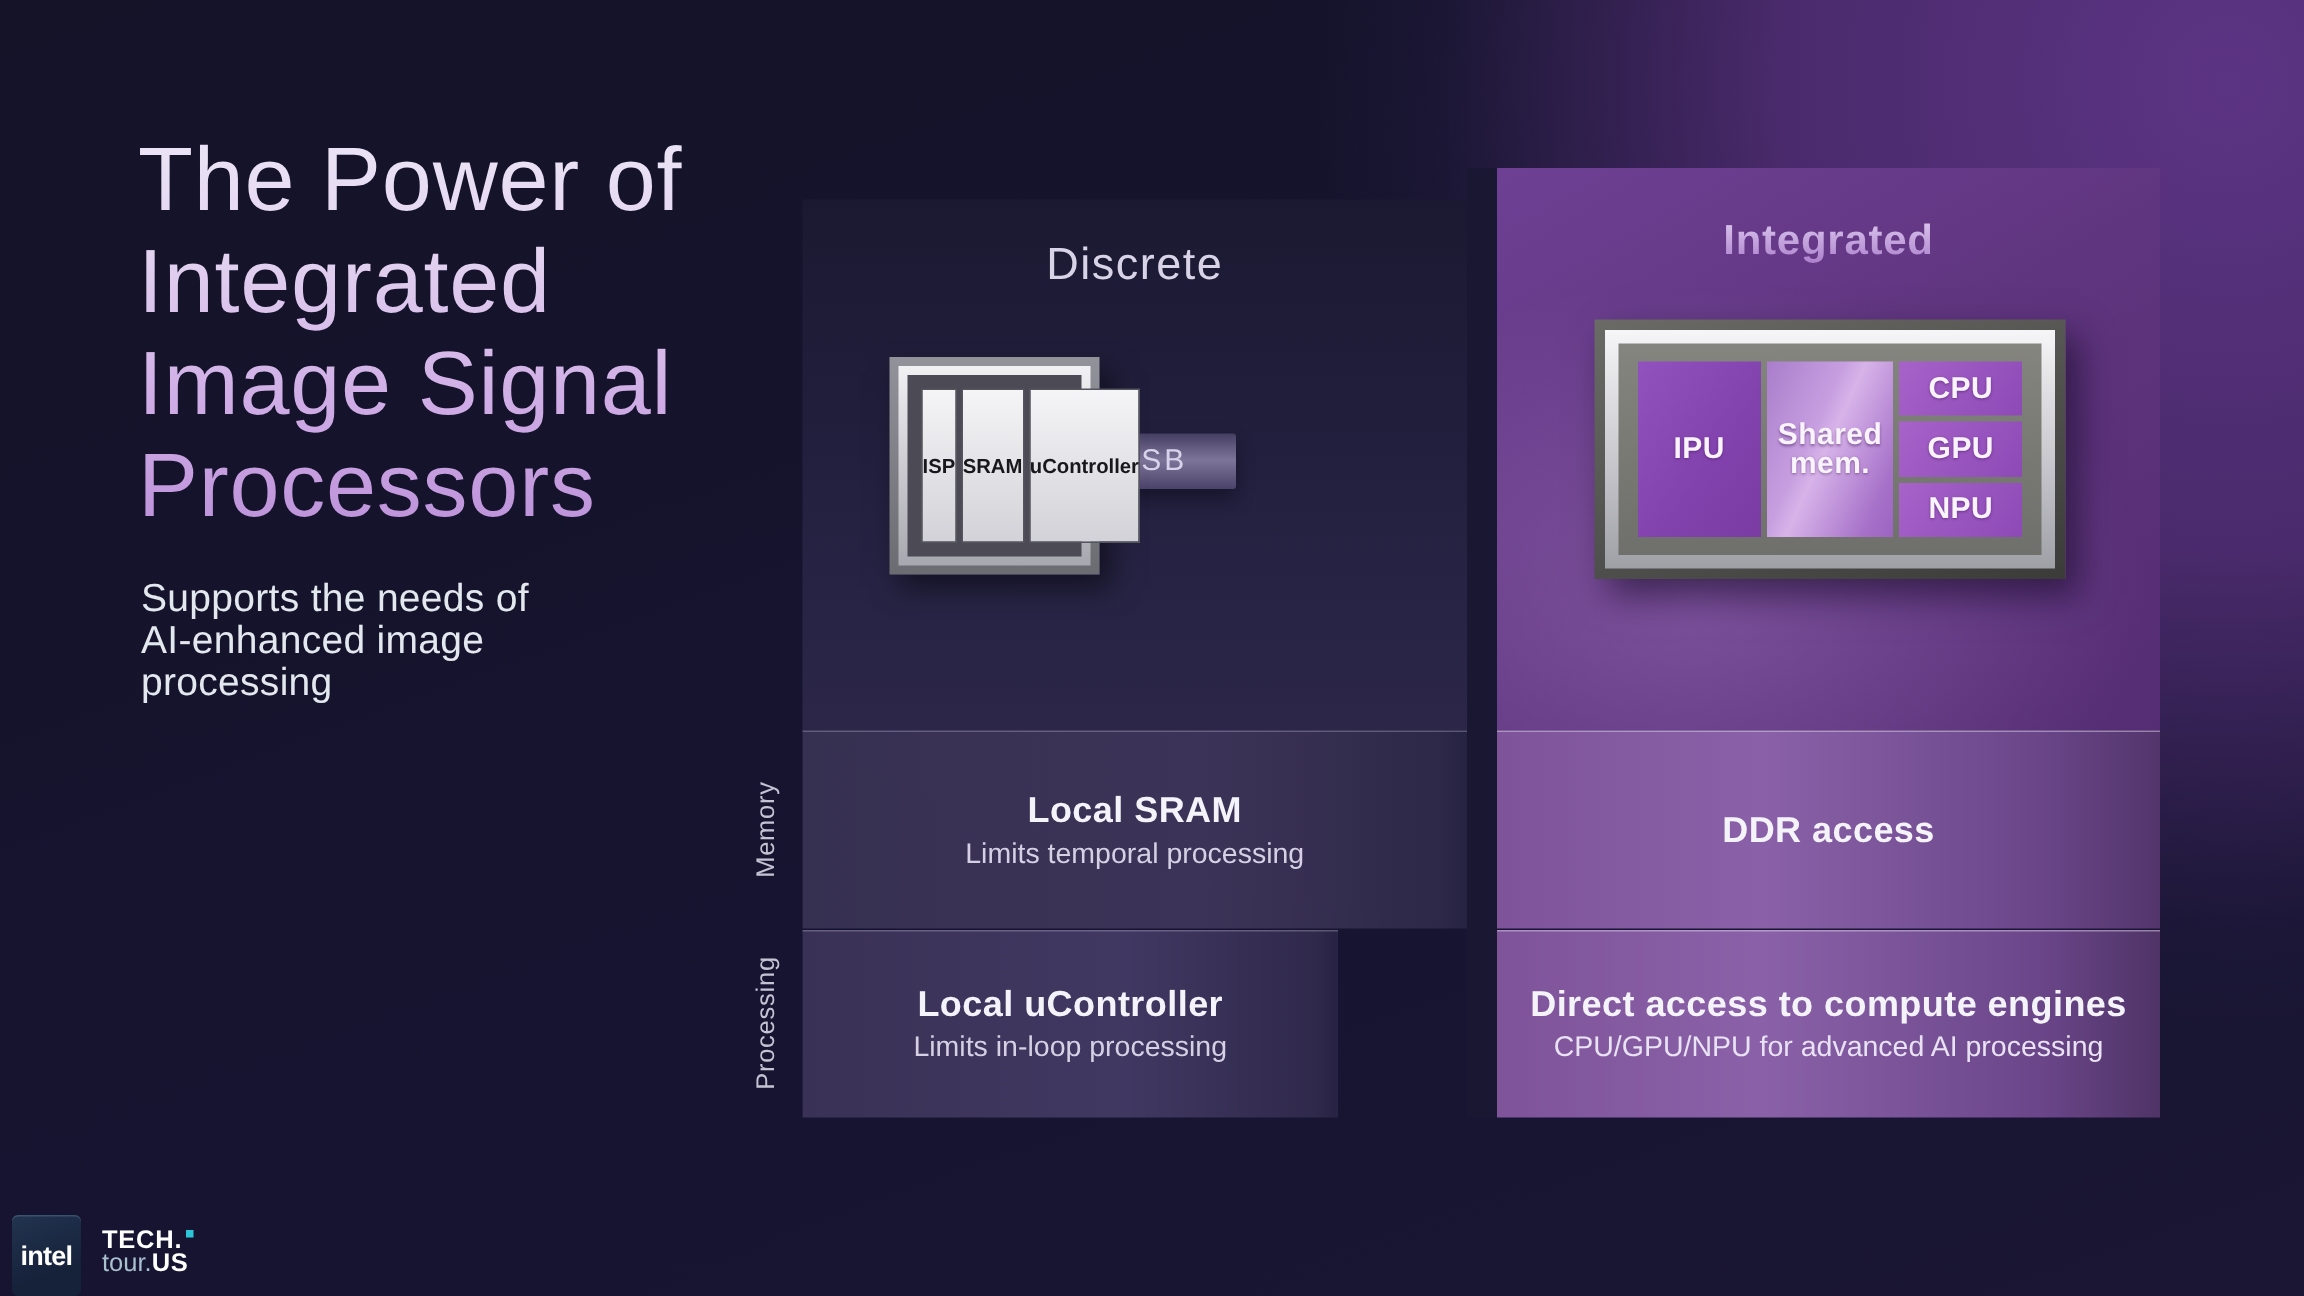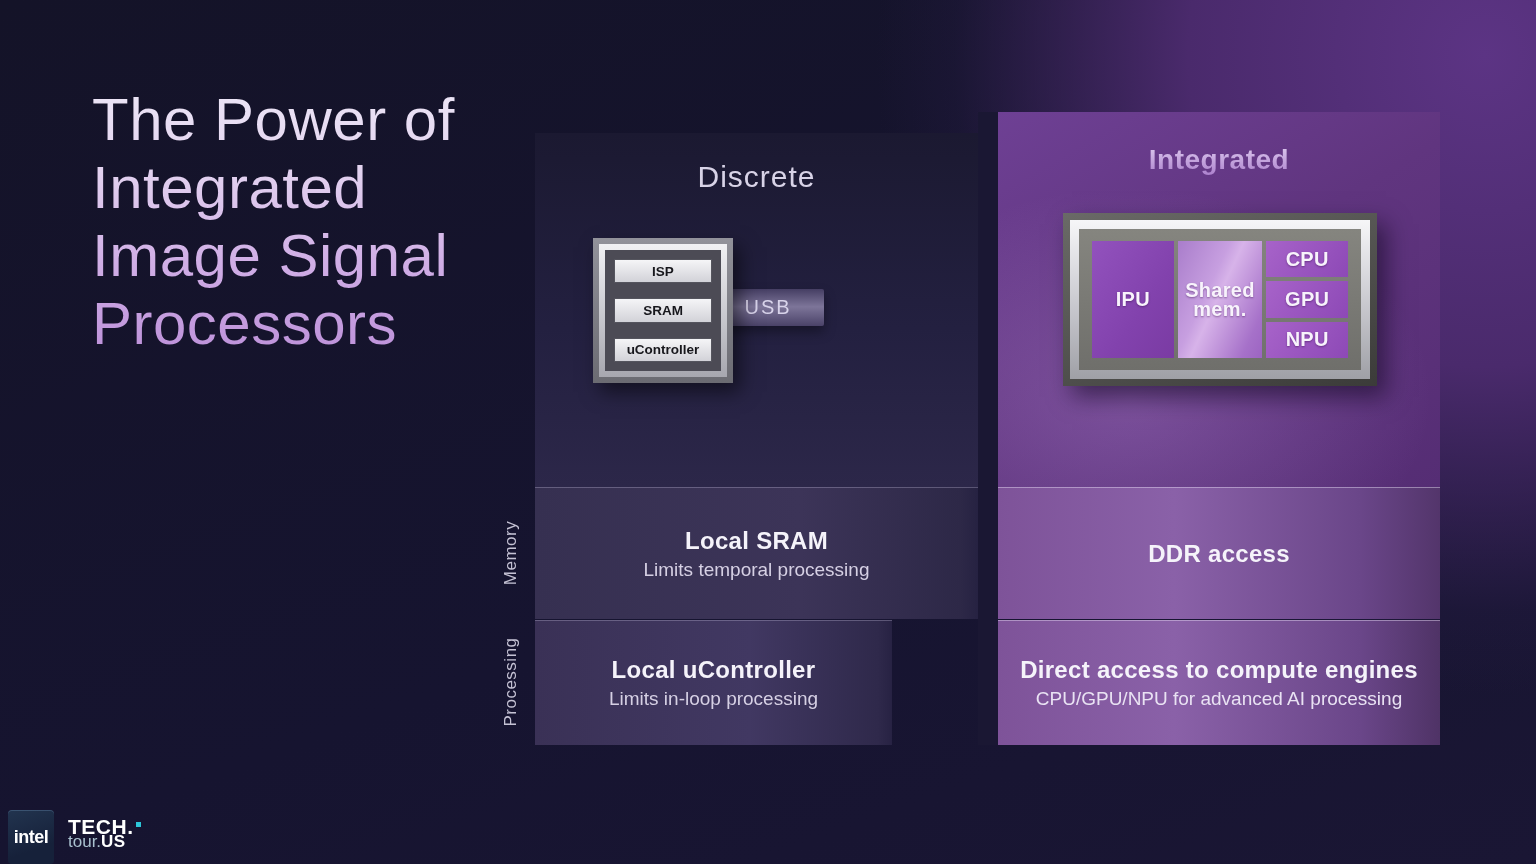--- a/index.html
+++ b/index.html
@@ -65,21 +65,21 @@
   .lab-proc{left:511px;top:682px;}
 
   
   .chip{z-index:2;}
   .chip-outer{width:100%;height:100%;padding:6px;
     background:linear-gradient(180deg,#92929a 0%,#6b6b72 100%);
     box-shadow:7px 9px 18px rgba(0,0,0,.5);}
   .chip-silver{width:100%;height:100%;padding:6px;box-sizing:border-box;
     background:linear-gradient(180deg,#f1f1f4 0%,#a7a7af 100%);}
   .chip-dark{width:100%;height:100%;padding:9px;box-sizing:border-box;background:#4c4b55;}
-  .die-stack{display:flex;flex-direction:column;gap:15px;width:100%;height:100%;}
+  .die-stack{display:flex;gap:3px;width:100%;height:100%;}
   .die-bar{flex:1;display:flex;align-items:center;justify-content:center;
     background:linear-gradient(180deg,#f5f5f7,#d2d2d8);border:1px solid #55555e;
     font-size:13.5px;font-weight:700;color:#17171c;}
   .die-solo{width:100%;height:100%;display:flex;align-items:center;justify-content:center;
     background:linear-gradient(180deg,#f3f3f5,#d6d6db);border:1px solid #55555e;
     font-size:14px;font-weight:700;color:#17171c;}
   .chip-l{left:593px;top:238px;width:128px;height:133px;}
   .chip-r{left:793px;top:238px;width:128px;height:133px;}
   .usb{left:712px;top:289px;width:112px;height:37px;z-index:1;border-radius:2px;
     background:linear-gradient(180deg,#453e63 0%,#7d7599 48%,#4a4268 100%);
@@ -105,36 +105,41 @@
   .compute-col{display:flex;flex-direction:column;gap:4px;}
   .b-compute{flex:1;background:linear-gradient(125deg,#a763c9 0%,#8d49b6 100%);}
 
   
   .intel-box{left:8px;top:810px;width:46px;height:54px;border-radius:4px;
     background:linear-gradient(160deg,#22344f 0%,#16213a 70%);
     box-shadow:inset 0 1px 0 rgba(150,200,240,.22);
     display:flex;align-items:center;justify-content:center;}
   .intel-word{color:#ffffff;font-size:18px;font-weight:600;letter-spacing:-.5px;}
   .tech-block{left:68px;top:819px;line-height:15px;}
-  .tech-l1{font-size:21px;font-weight:700;color:#ffffff;letter-spacing:.5px;}
+  .tech-l1{font-size:17px;font-weight:700;color:#ffffff;letter-spacing:.5px;}
   .tech-sq{display:inline-block;width:5px;height:5px;background:#2cc6d8;margin-left:2px;margin-bottom:7px;}
   .tech-l2{font-size:17px;}
   .tour-light{color:#a9c0cf;font-weight:400;}
   .tour-bold{color:#ffffff;font-weight:700;letter-spacing:.5px;}
 </style>
 </head>
 <body>
 
 <div class="stage">
 
   <div class="abs title">
     <div>The Power of</div>
     <div>Integrated</div>
     <div>Image Signal</div>
     <div>Processors</div>
+  </div>
+  <div class="abs subtitle">
+    <div>Supports the needs of</div>
+    <div>AI-enhanced image</div>
+    <div>processing</div>
   </div>
 
   <div class="abs disc-top"></div>
   <div class="abs col-gap"></div>
   <div class="abs integ-top"></div>
 
   <div class="abs disc-head">Discrete</div>
   <div class="abs integ-head">Integrated</div>
 
   <div class="abs rot-label lab-mem">Memory</div>

